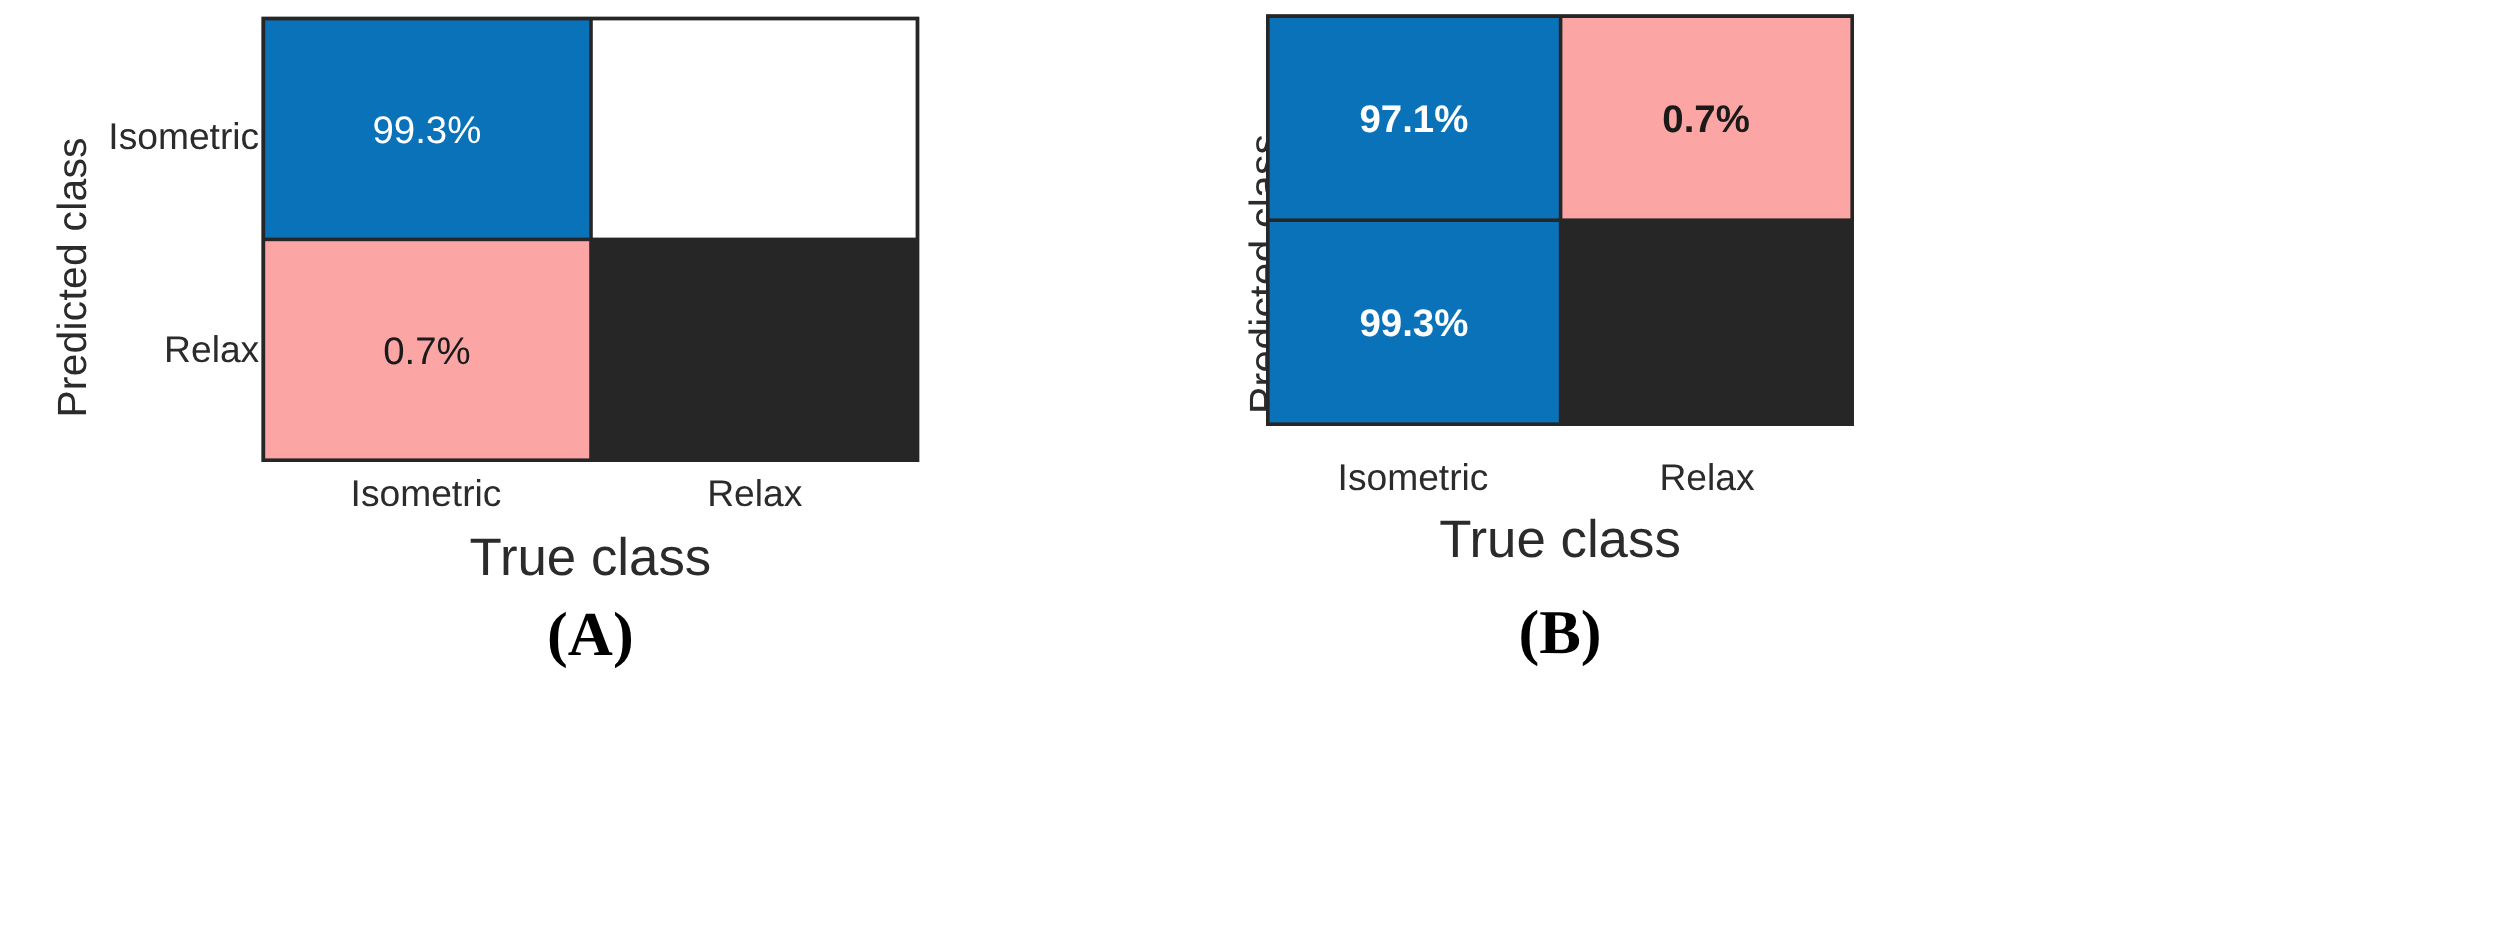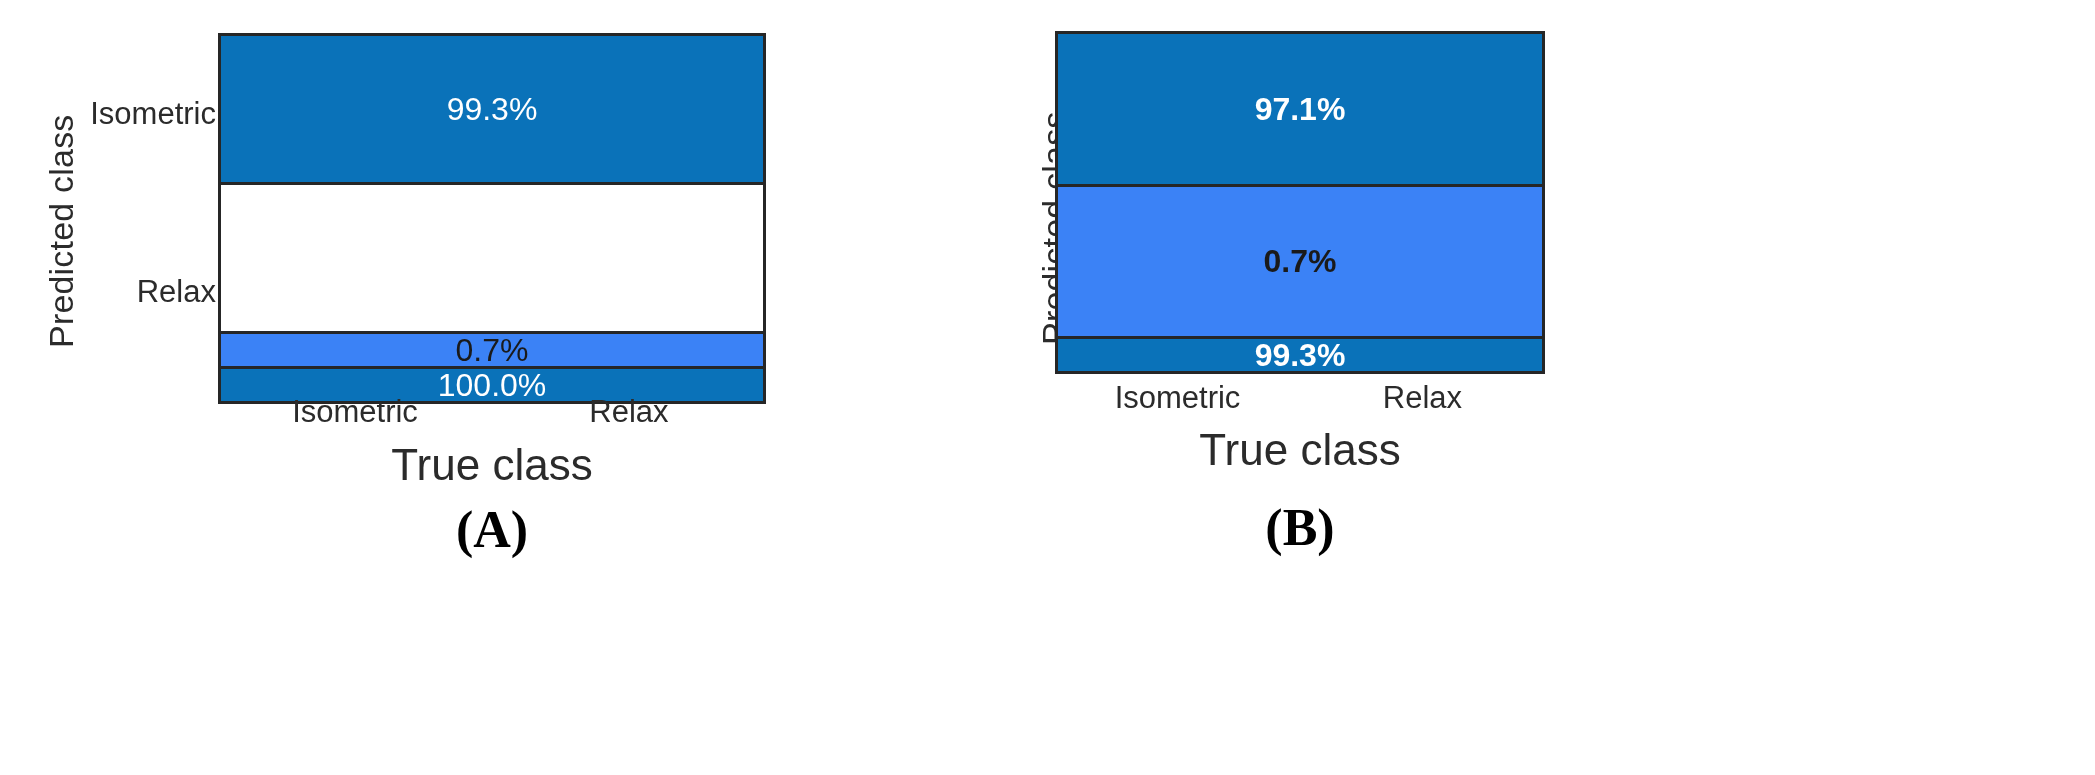--- a/index.html
+++ b/index.html
@@ -63,40 +63,39 @@
   .panel-a .row-tick-1 { top: 292px; }
 
   .panel-b .row-ticks { left: 60px; top: 0; }
   .panel-b .row-tick-0 { top: 121px; }
   .panel-b .row-tick-1 { top: 291px; }
 
   
   .matrix {
     position: absolute;
     display: grid;
-    grid-template-columns: 1fr;
+    grid-template-columns: 1fr 1fr;
     grid-template-rows: 1fr 1fr;
     box-sizing: border-box;
     border: 3px solid #262626;
     background: #262626;
     gap: 3px;
-    margin-top: 19px;
   }
   .panel-a .matrix { left: 218px; top: 14px; width: 548px; height: 371px; }
   .panel-b .matrix { left: 55px;  top: 12px; width: 490px; height: 343px; font-weight: bold; }
 
   .cell {
     display: flex;
     align-items: center;
     justify-content: center;
     font-size: 32px;
     line-height: 1;
   }
   .cell-diag  { background: #0a72b9; color: #ffffff; }
-  .cell-off   { background: #3b82f6; color: #1a1a1a; }
+  .cell-off   { background: #fca5a5; color: #1a1a1a; }
   .cell-empty { background: #ffffff; color: #1a1a1a; }
 
   
   .col-ticks {
     position: absolute;
     display: grid;
     grid-template-columns: 1fr 1fr;
     font-size: 31px;
     color: #2b2b2b;
     text-align: center;
@@ -139,21 +138,20 @@
 
     <div class="row-ticks">
       <div class="row-tick row-tick-0">Isometric</div>
       <div class="row-tick row-tick-1">Relax</div>
     </div>
 
     <div class="matrix">
       <div class="cell cell-diag">99.3%</div>
       <div class="cell cell-empty"></div>
       <div class="cell cell-off">0.7%</div>
-      <div class="cell cell-diag">100.0%</div>
     </div>
 
     <div class="col-ticks">
       <div>Isometric</div>
       <div>Relax</div>
     </div>
 
     <div class="xlabel">True class</div>
 
     <div class="caption">(A)</div>

